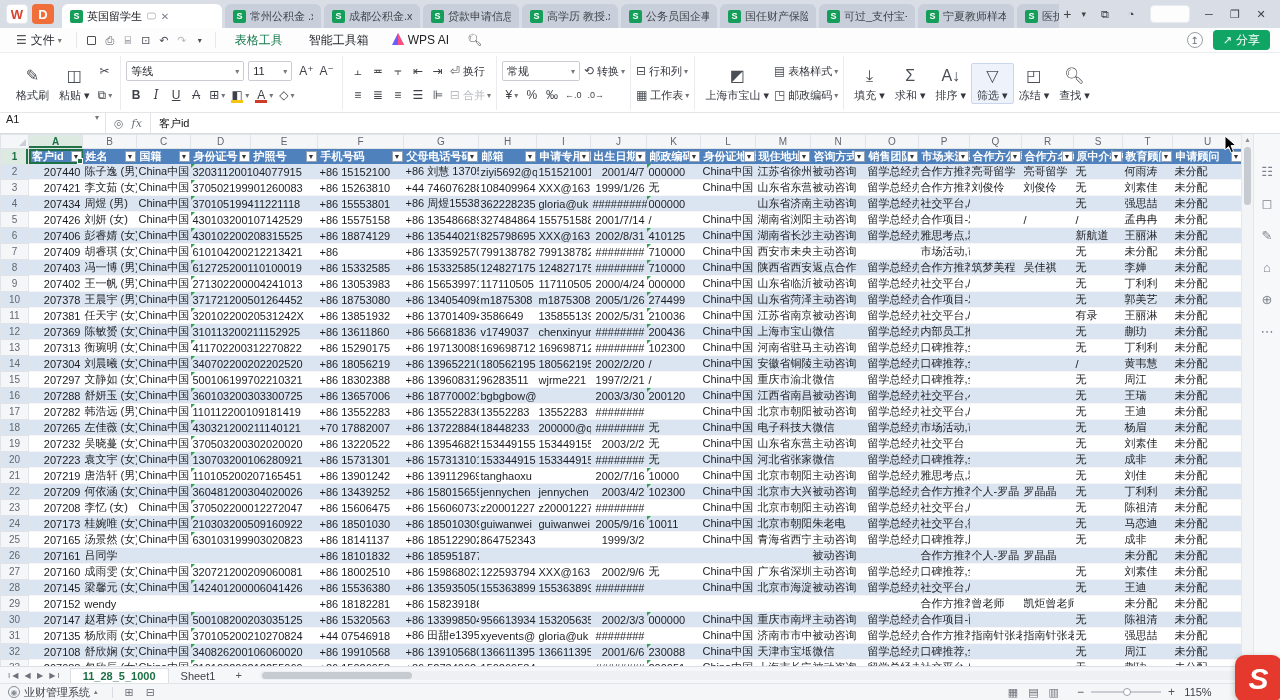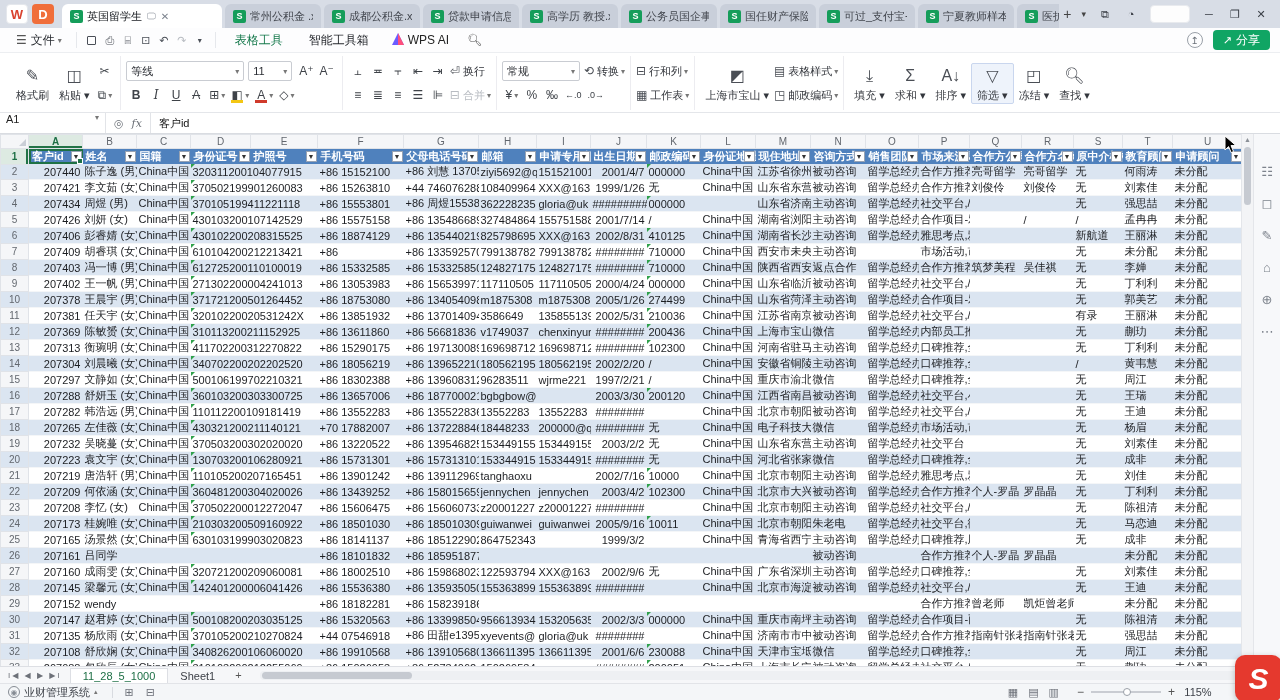--- a/index.html
+++ b/index.html
@@ -104,21 +104,21 @@
   .vscroll .thumb{margin:1px 2px;height:58px;background:#c6cad1;border-radius:4px;cursor:pointer;}
   .sidepanel{position:absolute;top:0;right:0;width:27px;bottom:0;background:#f7f8fa;border-left:1px solid #e4e6ea;
              display:flex;flex-direction:column;align-items:center;padding-top:30px;}
   .spicon{color:#7d838c;font-size:13px;margin-bottom:17px;cursor:pointer;}
   .cursor{position:absolute;right:42px;top:2px;z-index:30;pointer-events:none;}
 
   
   .sheetbar{height:17px;background:#f6f7f9;border-top:1px solid #dddfe4;display:flex;align-items:center;flex:none;font-size:11px;}
   .snav{color:#6d7179;font-size:8px;letter-spacing:2px;padding:0 8px;cursor:pointer;white-space:nowrap;}
   .stab{height:16px;display:flex;align-items:center;padding:0 12px;color:#3d4148;cursor:pointer;}
-  .stab.active{background:#fff;color:#1d6f45;font-weight:normal;border:1px solid #dddfe4;border-bottom:none;}
+  .stab.active{background:#fff;color:#1d6f45;font-weight:bold;border:1px solid #dddfe4;border-bottom:none;}
   .saddbtn{padding:0 8px;color:#555;cursor:pointer;}
   .hscroll{flex:1;height:9px;margin:0 10px;background:#eef0f3;border-radius:4px;position:relative;}
   .hscroll .thumb{position:absolute;left:2px;top:1px;width:150px;height:7px;background:#c6cad1;border-radius:4px;cursor:pointer;}
 
   
   .statusbar{height:17px;background:#f4f6f8;border-top:1px solid #e2e4e8;display:flex;align-items:center;flex:none;font-size:11px;color:#3f434a;}
   .sysname{display:flex;align-items:center;padding:0 8px;cursor:pointer;}
   .sysname .av{width:12px;height:12px;border:1px solid #868c94;border-radius:50%;font-size:8px;display:flex;align-items:center;
                justify-content:center;color:#868c94;margin-right:4px;}
   .sysname .car{font-size:7px;color:#777;margin-left:4px;}

